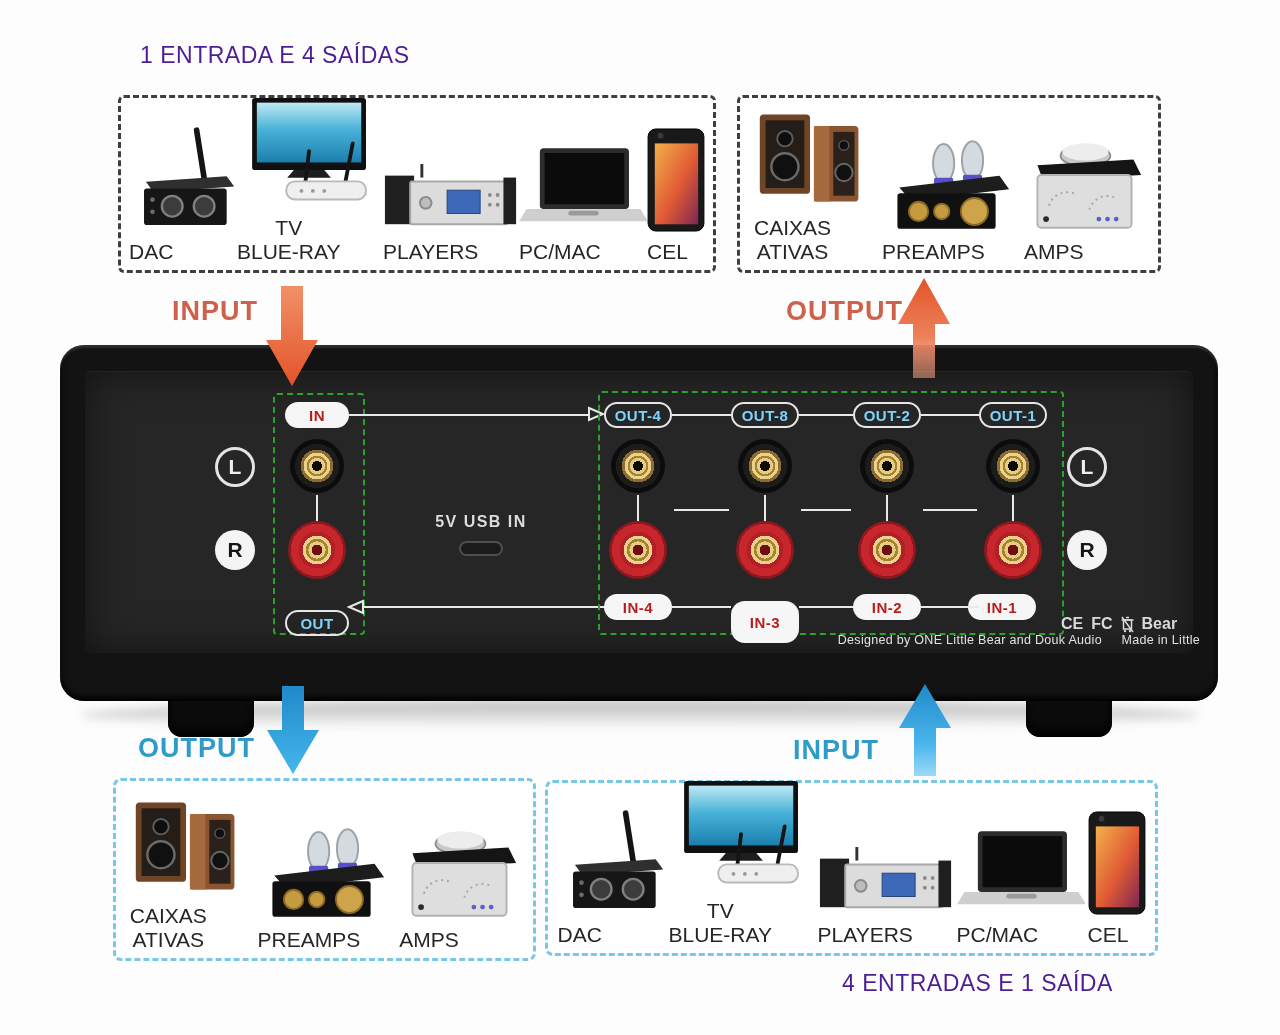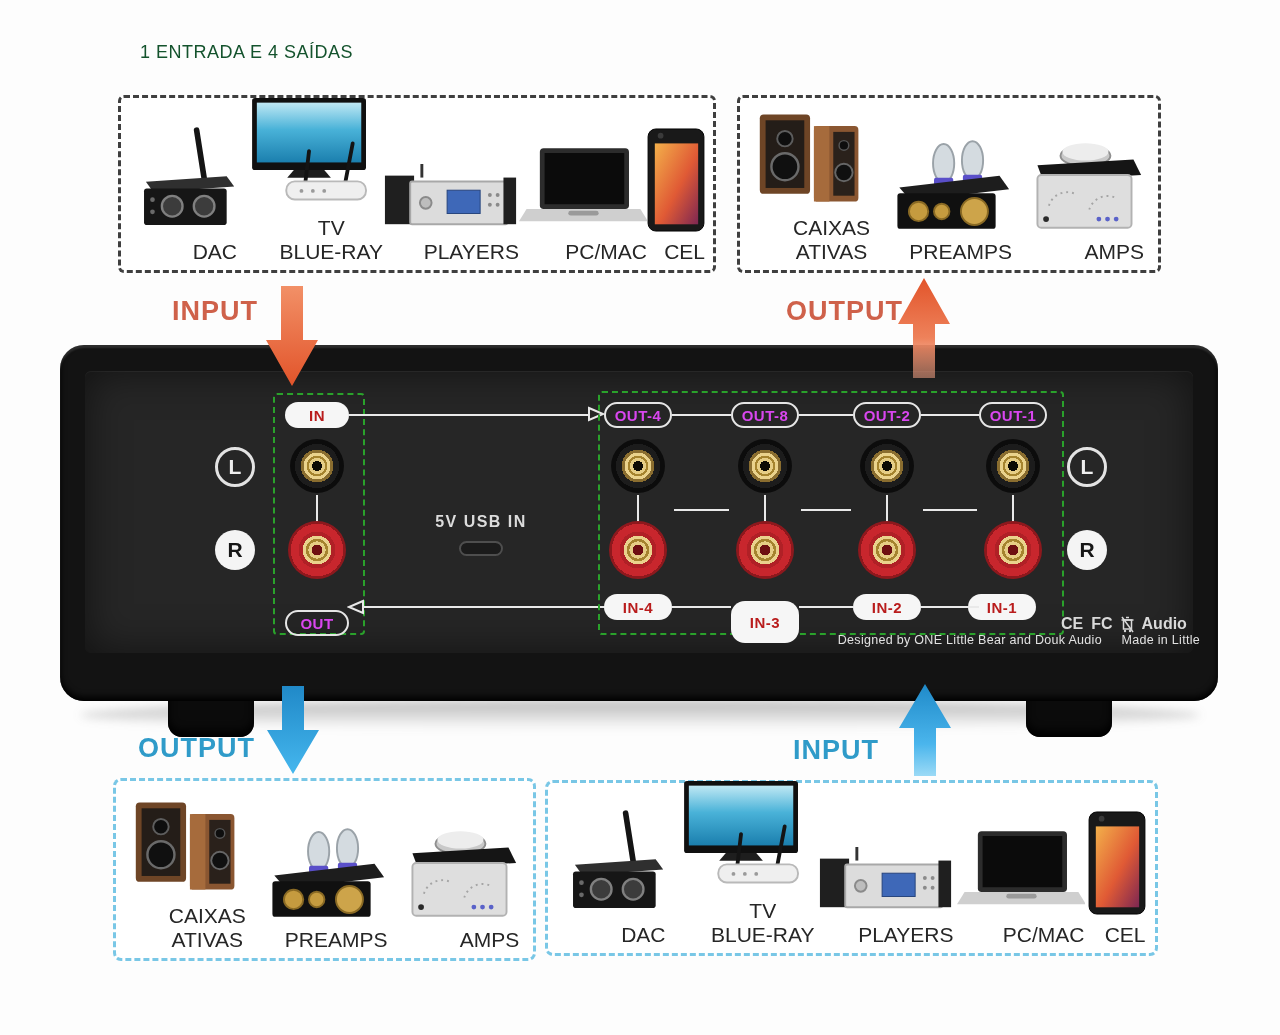--- a/index.html
+++ b/index.html
@@ -1,46 +1,46 @@
 <!DOCTYPE html>
 <html><head>
 <meta charset="utf-8">
 <style>
   html,body{margin:0;padding:0;background:#fff;}
   .stage{position:relative;width:1280px;height:1035px;background:#fdfdfd;overflow:hidden;
          font-family:"Liberation Sans",sans-serif;}
   .abs{position:absolute;}
 
   
-  .big-title{font-size:18px;color:#14532d;letter-spacing:.5px;}
+  .big-title{font-size:23px;color:#4c1d95;letter-spacing:.5px;}
 
   
   .dash-dark{border:3px dashed #3f3f3f;border-radius:6px;background:#fff;}
   .dash-blue{border:3px dashed #79c7e6;border-radius:8px;background:#fff;}
   .box-row{display:flex;align-items:flex-end;justify-content:space-around;
            height:100%;padding:6px 8px;box-sizing:border-box;}
-  .dev-item{display:flex;flex-direction:column;align-items:flex-end;justify-content:flex-end;gap:8px;}
+  .dev-item{display:flex;flex-direction:column;align-items:flex-start;justify-content:flex-end;gap:8px;}
   .dev-label{font-size:21px;color:#262626;text-align:center;white-space:pre-line;line-height:1.15;}
 
   
   .flow-orange{font-size:27px;font-weight:bold;color:#cf614a;letter-spacing:1px;}
   .flow-blue{font-size:27px;font-weight:bold;color:#2f9bc9;letter-spacing:1px;}
 
   
   .chassis{background:#131313;border-radius:24px;box-shadow:inset 0 3px 2px rgba(255,255,255,.12), inset 0 -4px 6px #000;}
   .panel{background:#262626;border-radius:6px;box-shadow:inset 0 0 40px rgba(0,0,0,.55), inset 0 1px 0 rgba(255,255,255,.07);}
   .foot{background:#0b0b0b;border-radius:0 0 14px 14px;box-shadow:inset 0 -6px 8px #000;}
   .reflect{background:linear-gradient(rgba(70,70,70,.38),rgba(255,255,255,0));filter:blur(5px);border-radius:50%;}
 
   
   .gdash{border:2px dashed #2aa12b;border-radius:4px;}
   .pill{display:flex;align-items:center;justify-content:center;border-radius:14px;
         font-weight:bold;font-size:15px;letter-spacing:.5px;}
   .pill-filled{background:#f6f6f6;color:#b91c1c;}
-  .pill-outline{background:transparent;border:2px solid #e6e6e6;color:#d946ef;box-sizing:border-box;}
+  .pill-outline{background:transparent;border:2px solid #e6e6e6;color:#7dd3fc;box-sizing:border-box;}
   .jack{border-radius:50%;}
   .jack-black{background:radial-gradient(circle,#0d0a04 0 13%,#e6cd85 13% 21%,#a5832e 21% 27%,#ead28c 27% 35%,#8a6d2f 35% 43%,#1c1c1c 43% 58%,#0c0c0c 58% 100%);}
   .jack-red{background:radial-gradient(circle,#6e0f12 0 13%,#e6cd85 13% 21%,#a5832e 21% 27%,#ead28c 27% 35%,#b02026 35% 45%,#c8262d 45% 64%,#8e181d 64% 100%);}
   .chan{width:40px;height:40px;border-radius:50%;display:flex;align-items:center;justify-content:center;
         font-weight:bold;font-size:21px;box-sizing:border-box;}
   .chan-outline{border:3px solid #e3e3e3;color:#eee;}
   .chan-filled{background:#f4f4f4;color:#161616;}
   .wline{background:#e9e9e9;height:2px;}
   .usb-label{font-size:16px;font-weight:bold;color:#dcdcdc;letter-spacing:1.5px;}
   .usb-slot{border:2px solid #4e4e4e;border-radius:8px;background:#1b1b1b;box-sizing:border-box;}
@@ -276,21 +276,21 @@
         <span>CE</span>
         <span>FC</span>
         <svg width="13" height="17" viewBox="0 0 13 17">
           <rect x="2.5" y="4" width="8" height="9" fill="none" stroke="#d9d9d9" stroke-width="1.5"></rect>
           <line x1="0.5" y1="4" x2="12.5" y2="4" stroke="#d9d9d9" stroke-width="1.5"></line>
           <line x1="5" y1="1.5" x2="8" y2="1.5" stroke="#d9d9d9" stroke-width="1.5"></line>
           <line x1="1" y1="1" x2="12" y2="16" stroke="#d9d9d9" stroke-width="1.5"></line>
           <circle cx="4" cy="15" r="1.2" fill="#d9d9d9"></circle>
             <circle cx="9" cy="15" r="1.2" fill="#d9d9d9"></circle>
         </svg>
-        <span>Audio</span>
+        <span>Bear</span>
       </div>
     </div>
 
     <div class="abs footer-note" style="left:700px;top:288px;width:440px;text-align:right;">
       <span>Designed by ONE Little Bear and Douk Audio</span>
       <span style="display:inline-block;width:12px;"></span>
       <span>Made in Little</span>
     </div>
   </div>
 
@@ -437,14 +437,15 @@
             </defs>
           <rect x="1" y="1" width="58" height="106" rx="8" fill="#191919" stroke="#000"></rect>
           <rect x="8" y="16" width="45" height="84" fill="url(#cel2)"></rect>
           <circle cx="14" cy="8" r="3" fill="#3a3a3a"></circle>
         </svg>
         <div class="dev-label">CEL</div>
       </div>
     </div>
   </div>
 
+  <div class="abs big-title" style="left:842px;top:970px;">4 ENTRADAS E 1 SAÍDA</div>
 
 </div>
 
 </body></html>

